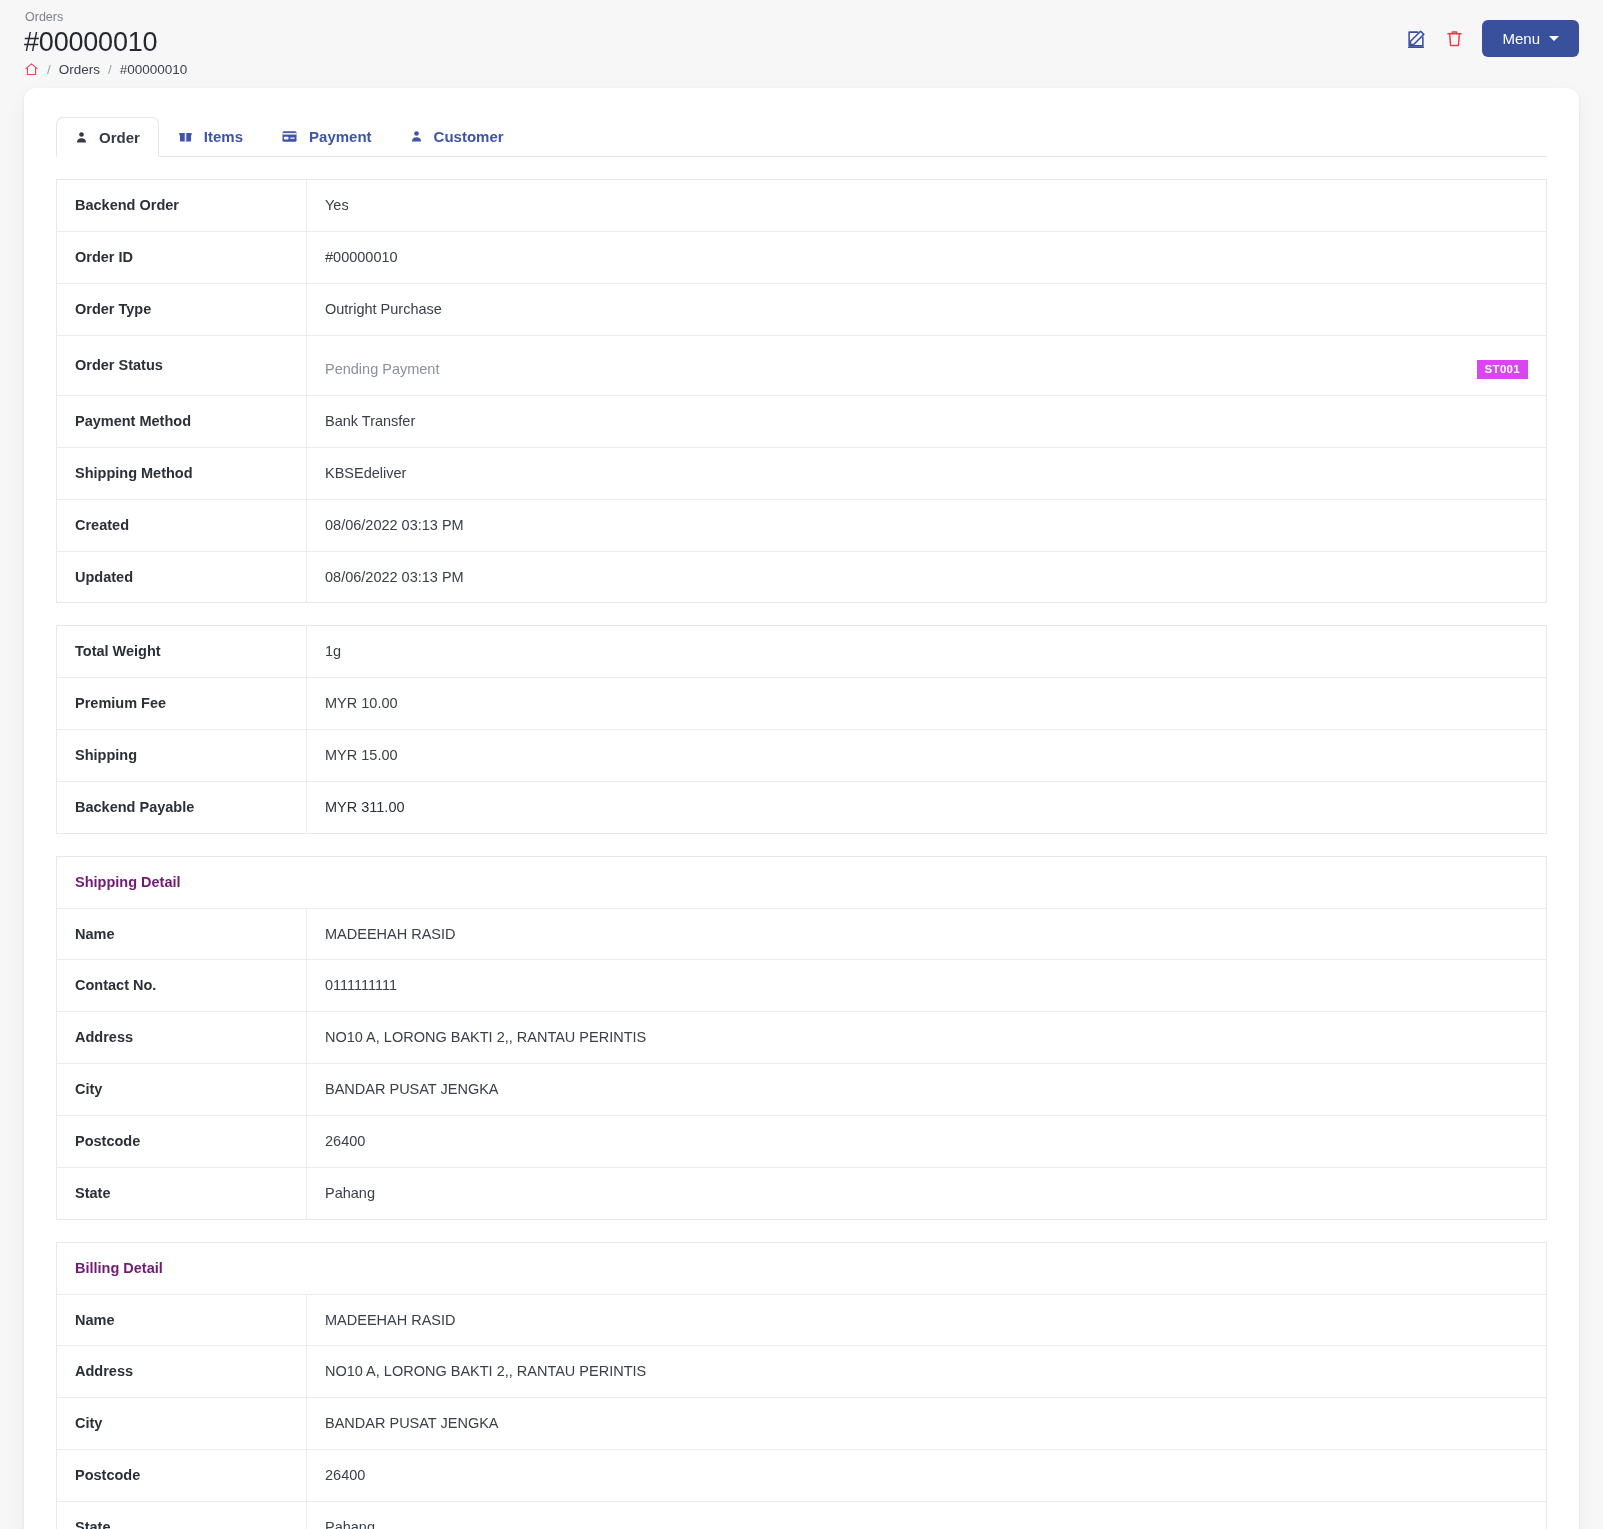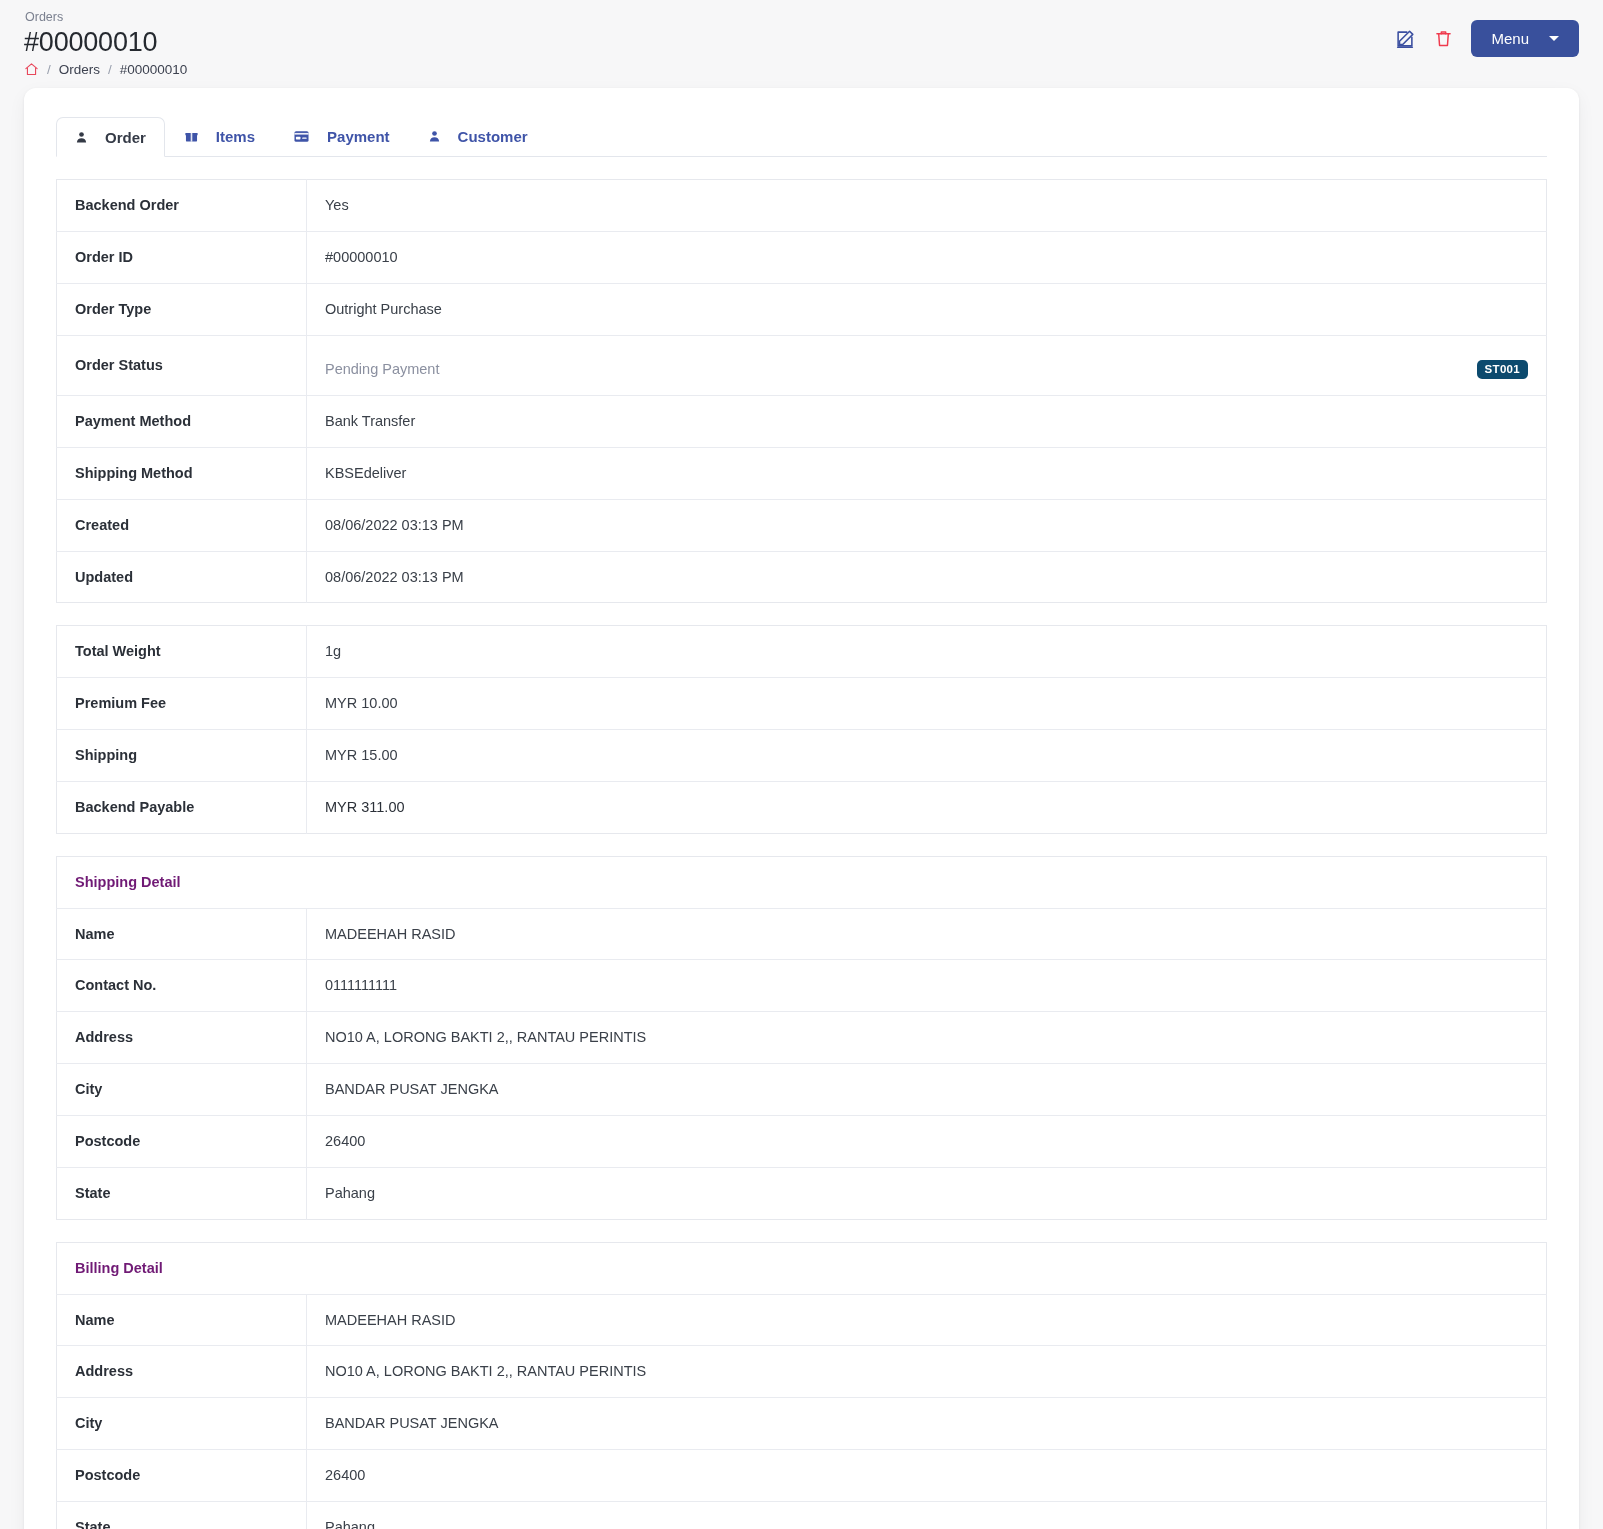--- a/index.html
+++ b/index.html
@@ -67,21 +67,21 @@
     color: #fff;
     border: none;
     border-radius: 6px;
     height: 37px;
     padding: 0 20px;
     font-size: 15px;
     font-family: "Liberation Sans", sans-serif;
     cursor: pointer;
     display: inline-flex;
     align-items: center;
-    gap: 20px;
+    gap: 9px;
   }
   .caret {
     width: 0; height: 0;
     border-left: 5px solid transparent;
     border-right: 5px solid transparent;
     border-top: 5px solid #fff;
     display: inline-block;
   }
 
   
@@ -97,21 +97,21 @@
   
   .tabs {
     display: flex;
     align-items: flex-end;
     border-bottom: 1px solid #e3e6ec;
     margin-bottom: 22px;
   }
   .tab {
     display: inline-flex;
     align-items: center;
-    gap: 17px;
+    gap: 11px;
     padding: 12px 18px 11px 18px;
     font-size: 15px;
     font-weight: 700;
     color: #3f54a8;
     cursor: pointer;
     border: 1px solid transparent;
     border-radius: 7px 7px 0 0;
     position: relative;
     background: transparent;
     text-decoration: none;
@@ -152,25 +152,25 @@
   .dtable td.v { color: #3a4049; }
   .dtable td.v.strong { font-weight: 400; color: #2b3038; }
   .dtable td.section {
     font-weight: 700;
     color: #701a75;
     border-right: none;
     margin-top: 29px;
   }
   .v-wrap { display: flex; align-items: center; justify-content: space-between; gap: 12px; margin-top: 8px; }
   .badge {
-    background: #0c4a6e;
+    background: #d946ef;
     color: #fff;
     font-size: 11.5px;
     font-weight: 700;
-    border-radius: 5px;
+    border-radius: 0;
     padding: 4px 8px;
     line-height: 1;
     letter-spacing: .3px;
   }
 </style>
 </head>
 <body>
 
 <div class="page-head">
   <div class="eyebrow">Orders</div>

